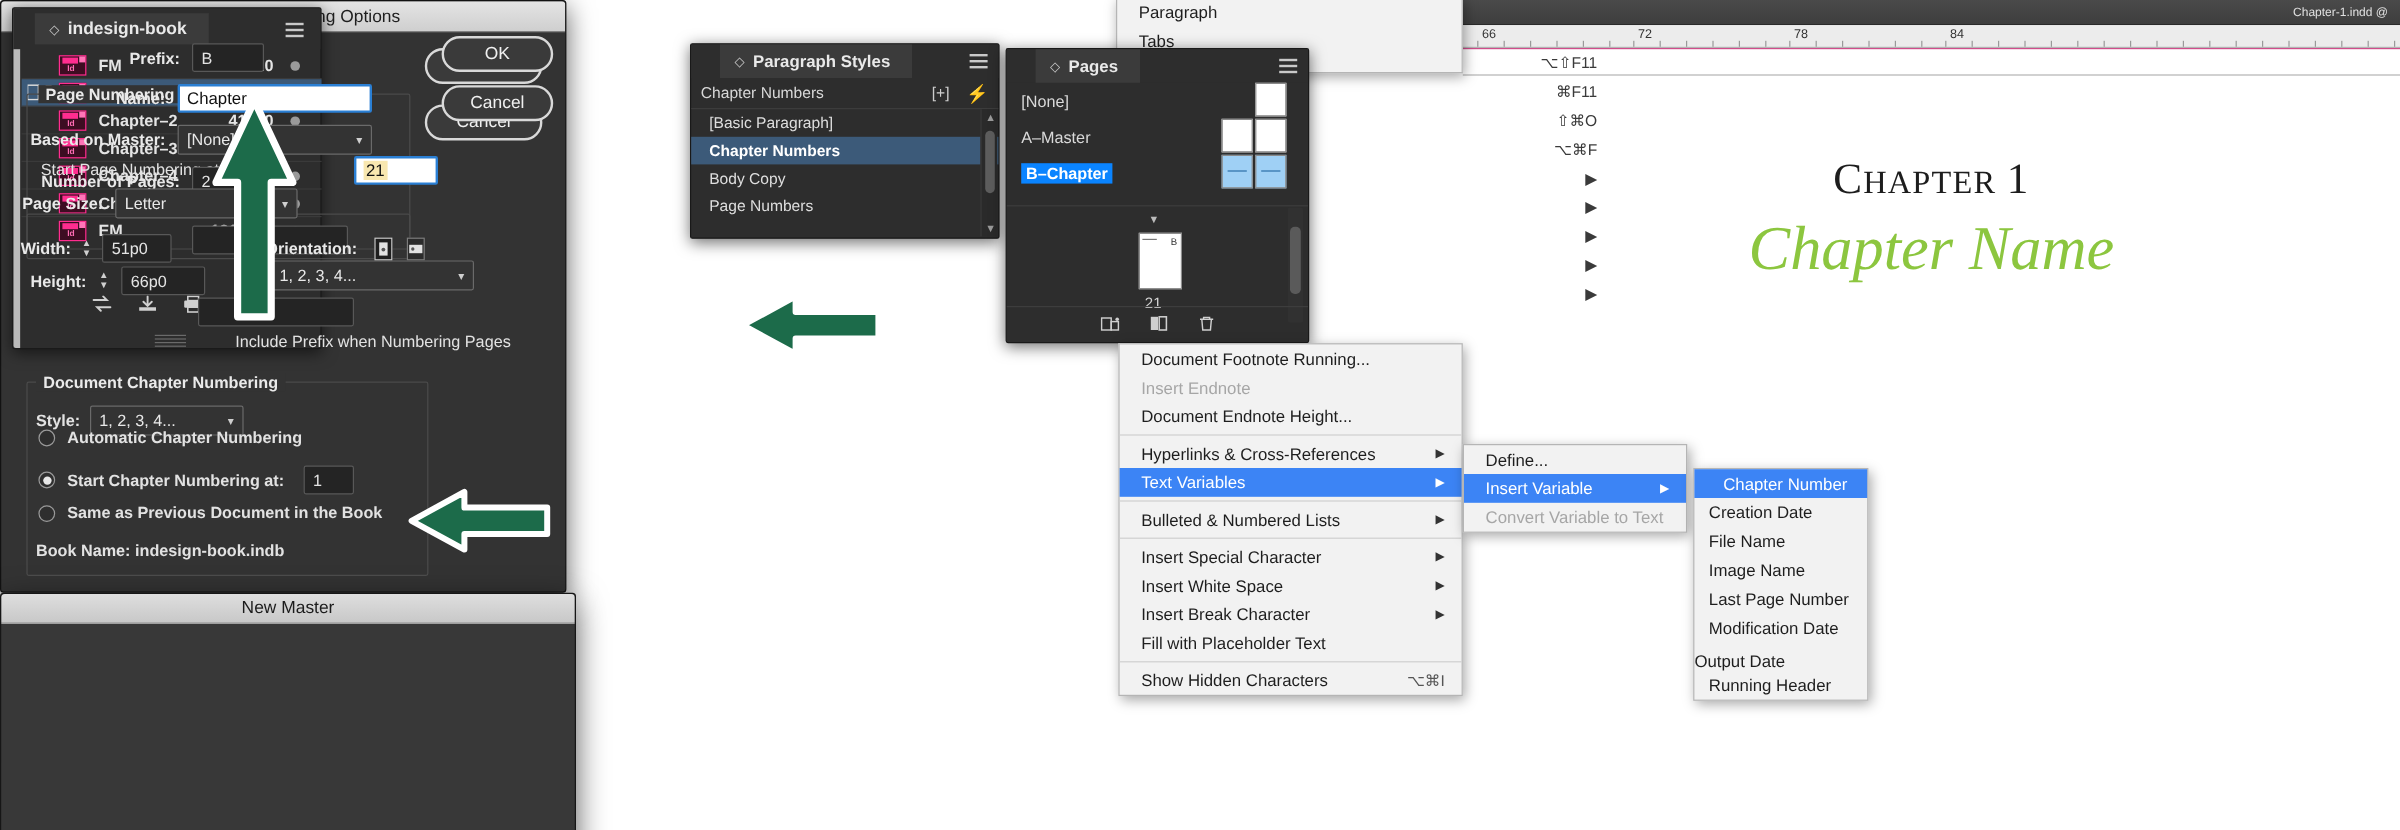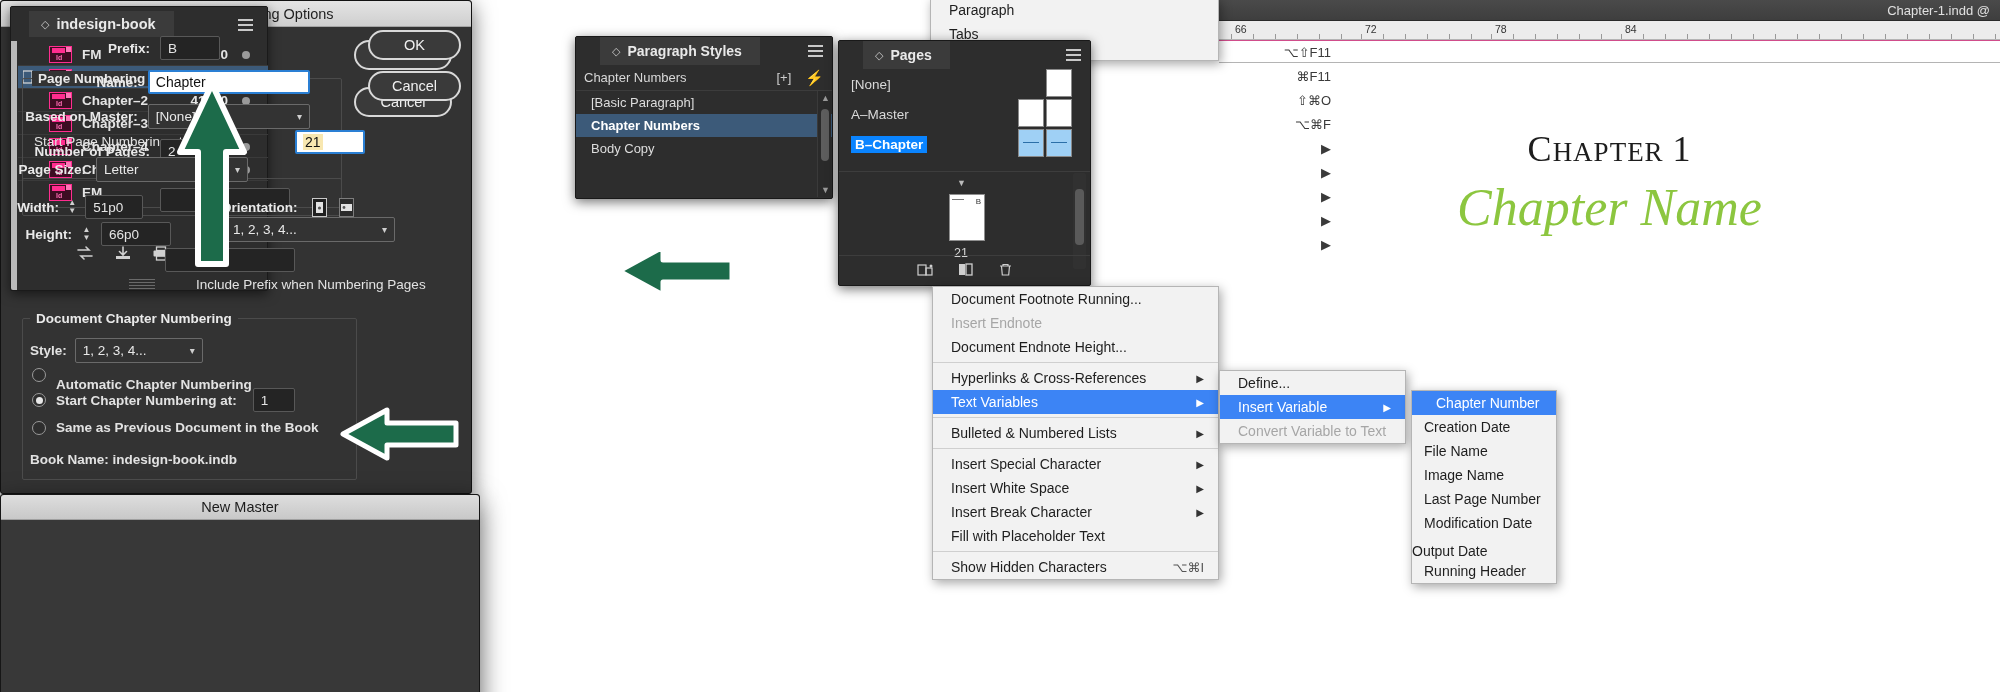--- a/index.html
+++ b/index.html
@@ -237,21 +237,21 @@
     display:flex; align-items:center; justify-content:center; cursor: pointer;
   }
   .orient-btn.active { background:#1f1f1f; border-color:#c9c9c9; }
 
   
   #doc-window { position:absolute; left: 1219px; top: 0; width: 781px; height: 692px; background:#ffffff; }
   .doc-tabbar {
     position:absolute; left:0; top:0; width:100%; height: 21px;
     background: linear-gradient(#4a4a4a,#3e3e3e); border-bottom:1px solid #2a2a2a;
     display:flex; align-items:center; justify-content:flex-end; padding-right: 10px;
-    color:#e0e0e0; font-size: 13px;
+    color:#e0e0e0; font-size: 10px;
   }
   .ruler-h {
     position:absolute; left:0; top:21px; width:100%; height: 19px;
     background:#ececec; border-bottom:1px solid #b4b4b4;
     font-size: 10.5px; color:#333;
   }
   .ruler-h .tick { position:absolute; top:2px; }
   .ruler-h .mk { position:absolute; bottom:0; width:1px; height:5px; background:#999; }
   .pageguide-top { position:absolute; left:0; top:40px; width:100%; height:1px; background:#d04d8b; }
   .pageguide-2 { position:absolute; left:0; top:62px; width:100%; height:1px; background:#b4b4b4; }
@@ -557,21 +557,21 @@
     <div style="position:absolute; left:30px; top:338px; display:flex; align-items:center; gap:8px;">
       <span class="field-label" style="font-weight:bold;">Style:</span>
       <span class="darkselect" style="width:128px;">
         <span>1, 2, 3, 4...</span>
         <span class="chev">▾</span>
       </span>
     </div>
 
     <div style="position:absolute; left:32px; top:357px; display:flex; align-items:center; gap:10px;">
       <span class="radio"></span>
-      <span class="field-label" style="font-weight:bold;margin-top:20px;">Automatic Chapter Numbering</span>
+      <span class="field-label" style="font-weight:bold;">Automatic Chapter Numbering</span>
     </div>
 
     <div style="position:absolute; left:32px; top:388px; display:flex; align-items:center; gap:10px;">
       <span class="radio on"></span>
       <span class="field-label" style="font-weight:bold;">Start Chapter Numbering at:</span>
       <span class="darkinput" style="width:42px; margin-left:6px;">
         <span>1</span>
       </span>
     </div>
 
@@ -618,20 +618,23 @@
     <div class="ps-list">
       <div class="ps-item">
           <span>[Basic Paragraph]</span>
         </div>
       <div class="ps-item selected">
           <span>Chapter Numbers</span>
         </div>
       <div class="ps-item">
           <span>Body Copy</span>
         </div>
+      <div class="ps-item">
+          <span>Page Numbers</span>
+        </div>
     </div>
 
     <div class="ps-scroll">
       <span class="ar" style="top:2px;">▲</span>
       <span class="thumb"></span>
       <span class="ar" style="bottom:2px;">▼</span>
     </div>
   </div>
 
   <div class="panel" id="pages-panel">

